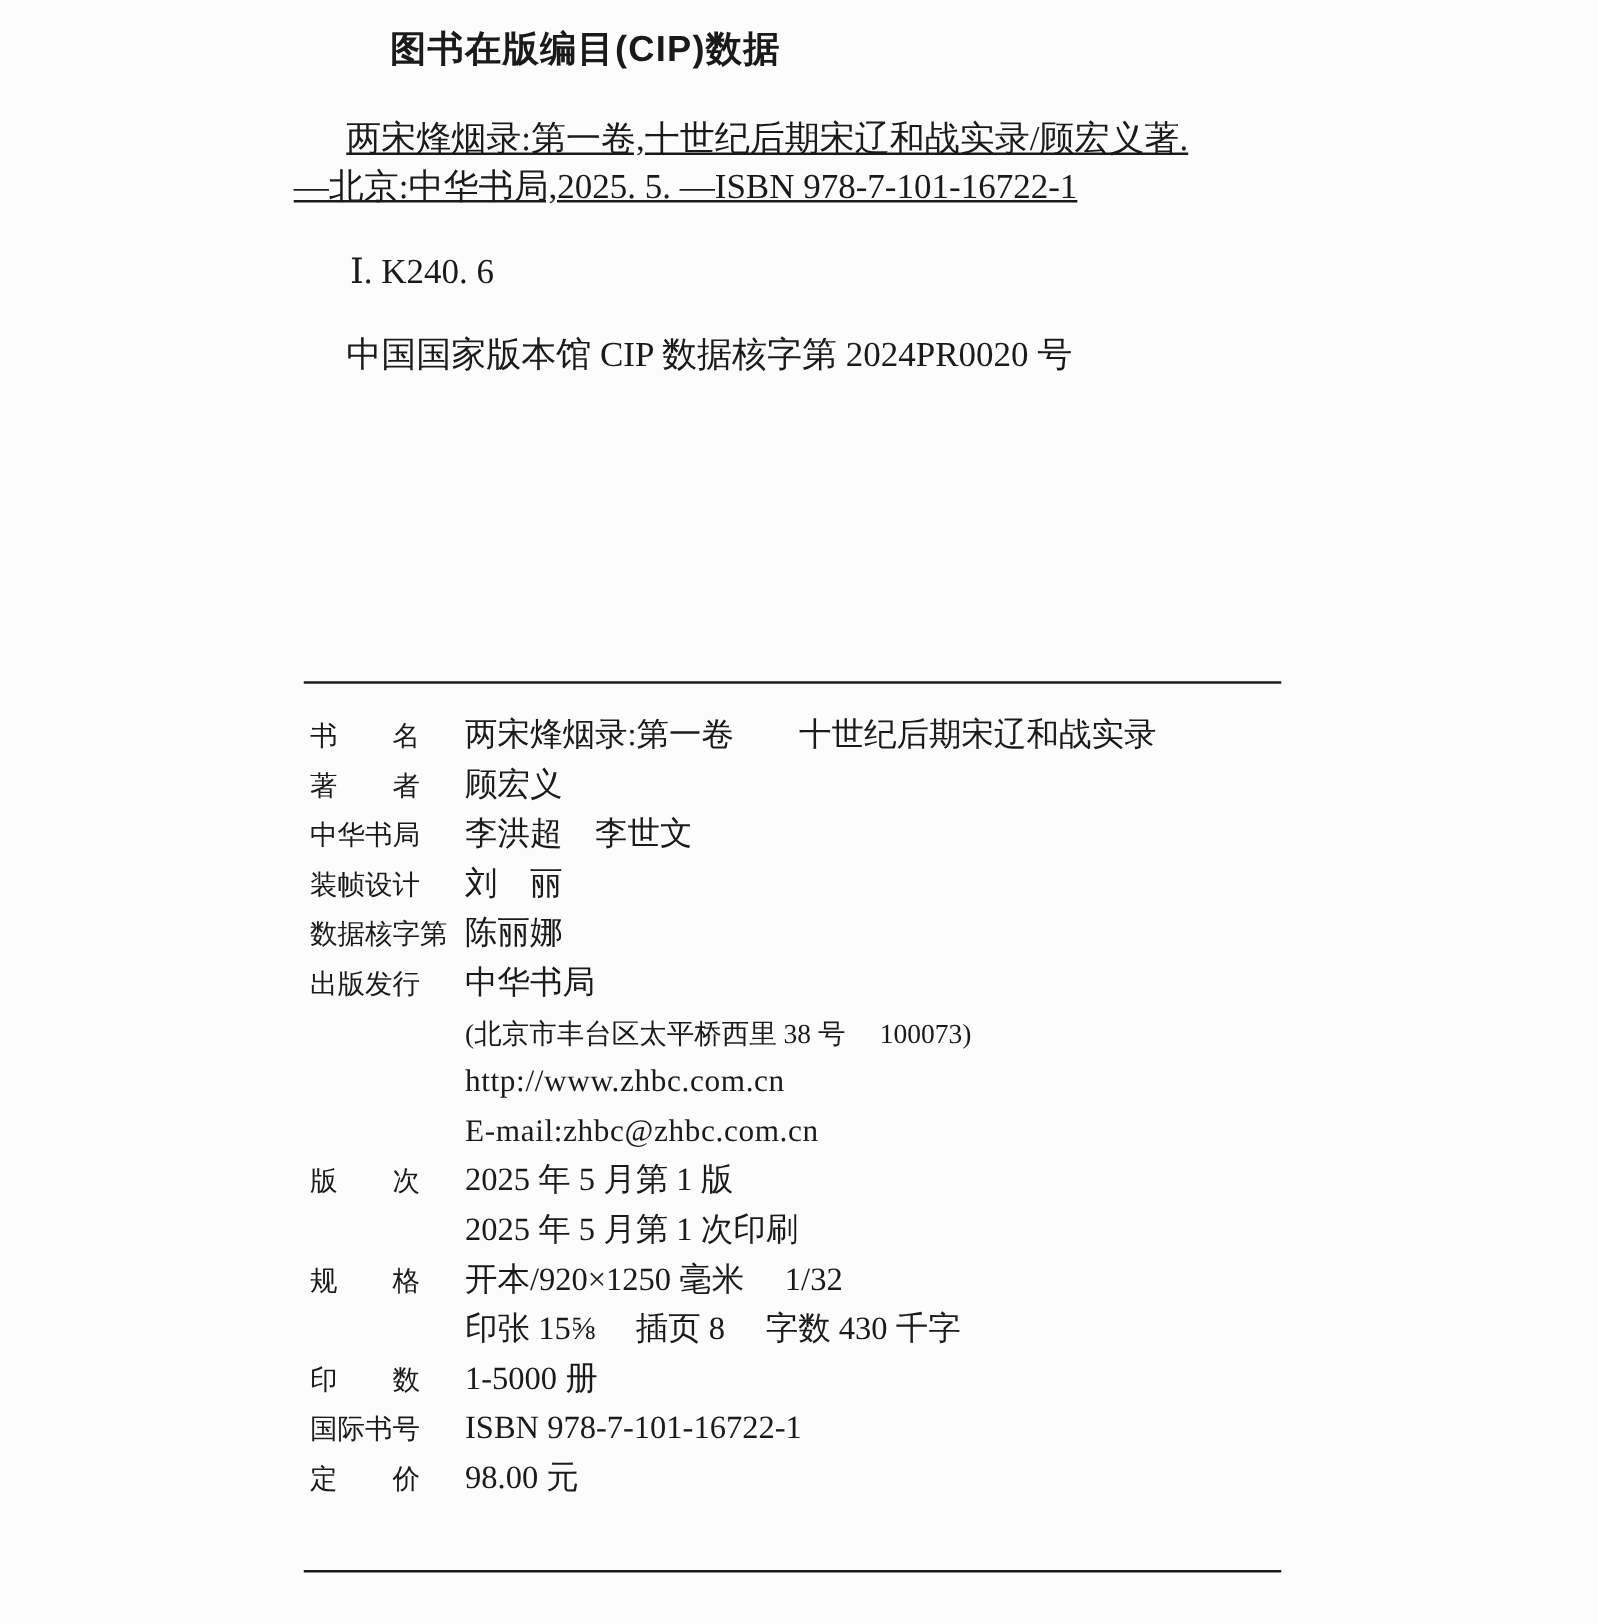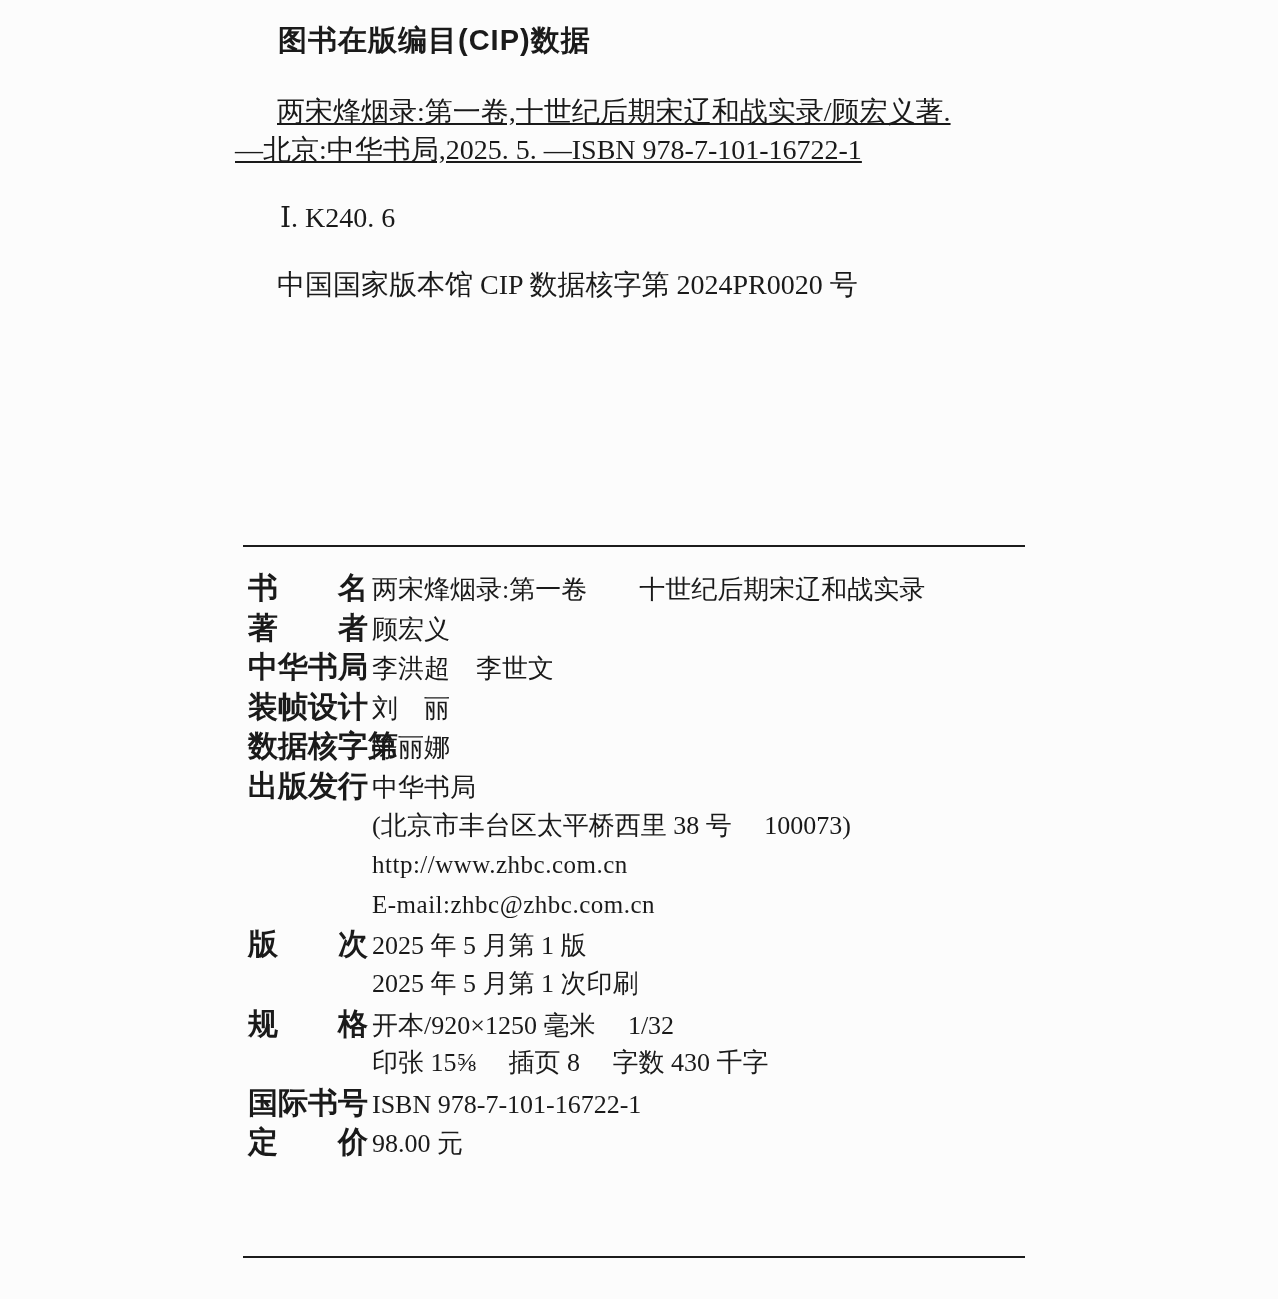--- a/index.html
+++ b/index.html
@@ -8,20 +8,21 @@
     width: 1278px;
     height: 1299px;
     background: #fcfcfc;
     color: #1a1a1a;
     overflow: hidden;
     font-family: "Liberation Serif", "DejaVu Serif", serif;
   }
   .hei {
     font-family: "Liberation Sans", "DejaVu Sans", sans-serif;
     font-weight: 700;
+    margin-left: 34px;
   }
 
   
   .cip-heading {
     position: absolute;
     left: 278px;
     top: 24px;
     font-size: 29px;
     line-height: 32px;
     letter-spacing: 1px;
@@ -73,28 +74,28 @@
     height: 39.6px;
     line-height: 39.6px;
     white-space: nowrap;
     font-size: 26px;
   }
   .c-label {
     display: inline-block;
     width: 104px;
     margin-right: 20px;
     font-family: "Liberation Sans", "DejaVu Sans", sans-serif;
-    font-weight: 700;
-    font-size: 30px;
+    font-weight: 400;
+    font-size: 22px;
   }
   .c-value {
     font-family: Liberation Serif, serif;
     font-size: 26px;
   }
-  .c-value.small { font-size: 26px; }
+  .c-value.small { font-size: 22px; }
   .c-value.latin { font-size: 25px; letter-spacing: 0.5px; }
 </style>
 </head>
 <body>
 
 <div class="page">
 
   <div class="cip-heading hei">图书在版编目(CIP)数据</div>
 
   <div class="cip-record">
@@ -156,20 +157,23 @@
     </div>
 
     <div class="c-row">
       <span class="c-label">规　　格</span><span class="c-value">开本/920×1250 毫米　 1/32</span>
     </div>
 
     <div class="c-row">
       <span class="c-label"></span><span class="c-value">印张 15⅝　 插页 8　 字数 430 千字</span>
     </div>
 
+    <div class="c-row">
+      <span class="c-label">印　　数</span><span class="c-value">1-5000 册</span>
+    </div>
 
     <div class="c-row">
       <span class="c-label">国际书号</span><span class="c-value">ISBN 978-7-101-16722-1</span>
     </div>
 
     <div class="c-row">
       <span class="c-label">定　　价</span><span class="c-value">98.00 元</span>
     </div>
 
   </div>

